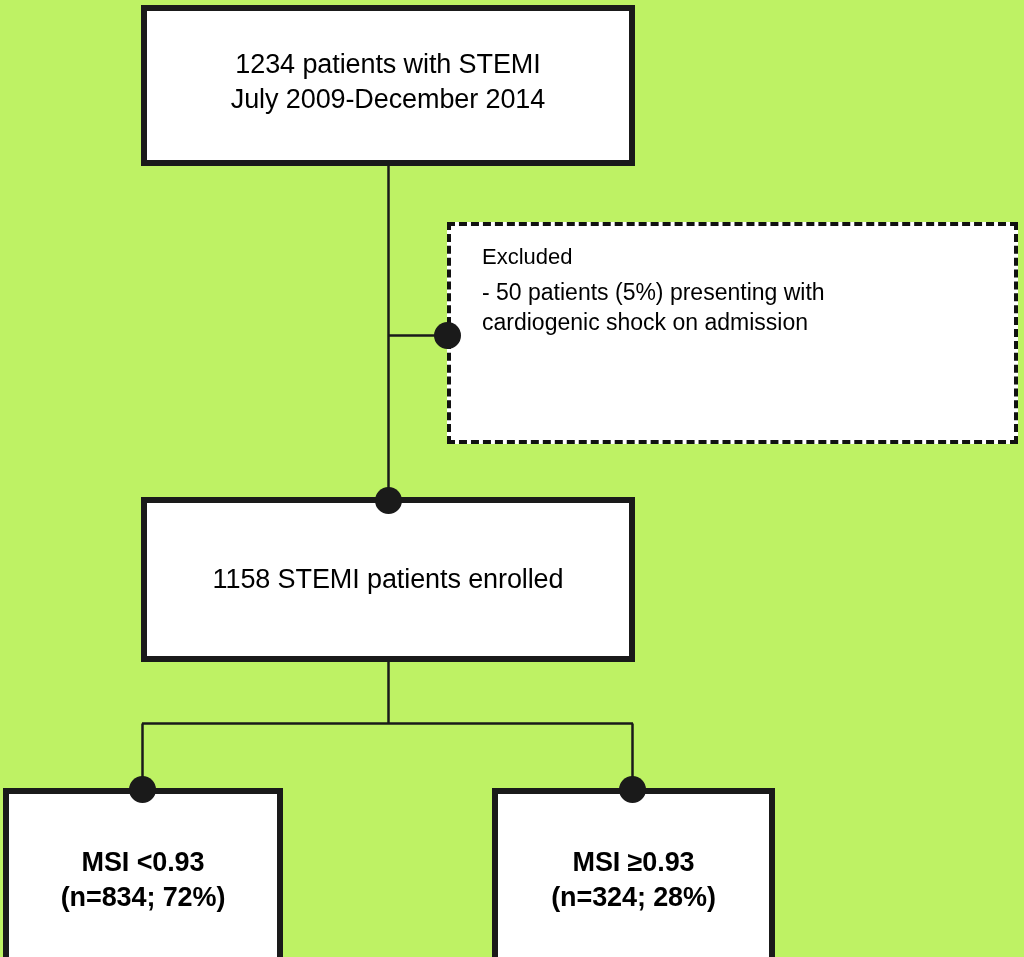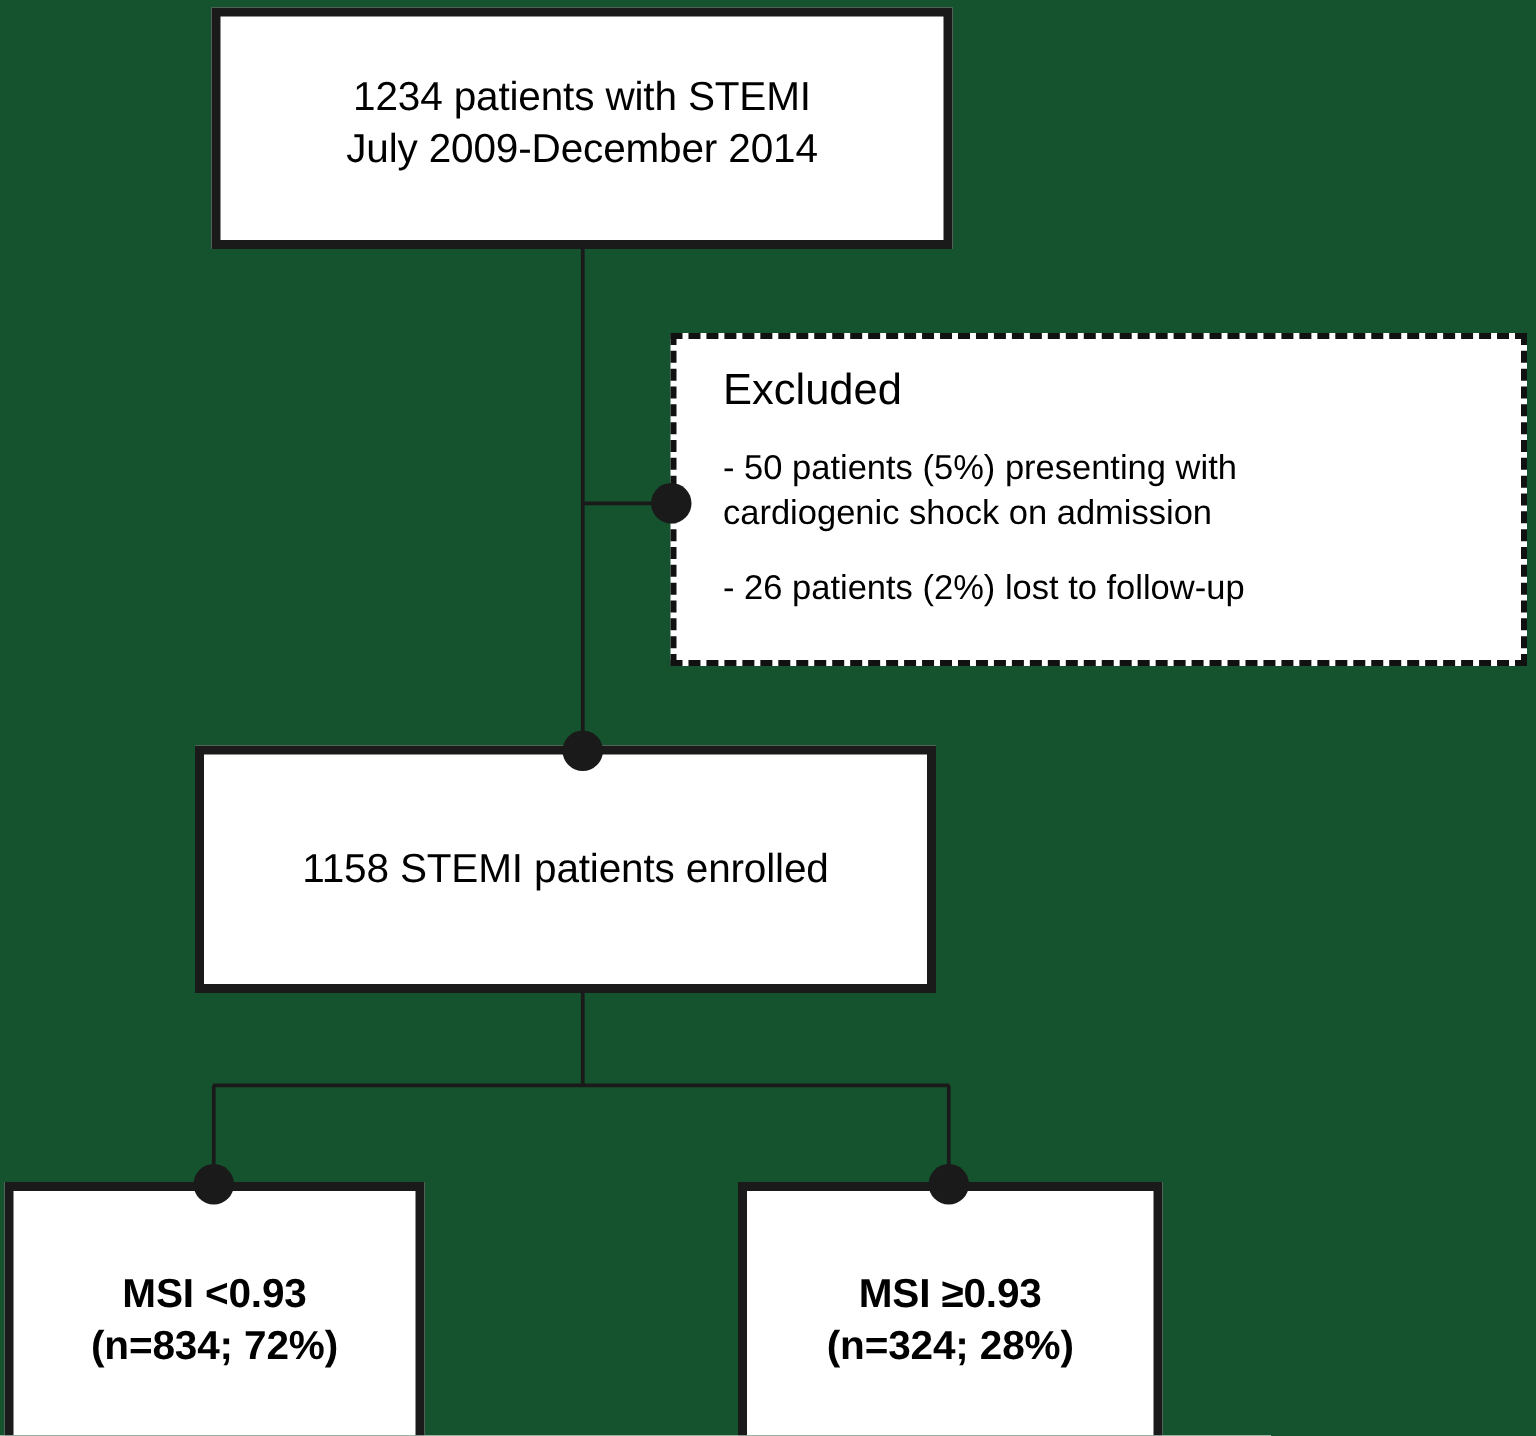--- a/index.html
+++ b/index.html
@@ -9,21 +9,21 @@
     background: #ffffff;
   }
   body {
     font-family: "Liberation Sans", sans-serif;
     color: #000000;
   }
   #canvas {
     position: relative;
     width: 1024px;
     height: 957px;
-    background: #14532d;
+    background: #bef264;
     overflow: hidden;
   }
 
   
   .connector-layer {
     position: absolute;
     left: 0;
     top: 0;
     width: 1024px;
     height: 957px;
@@ -51,21 +51,21 @@
     left: 141px;
     top: 5px;
     width: 494px;
     height: 161px;
   }
   #box-top .box-text {
     margin-top: -8px;
   }
 
   #box-enrolled {
-    left: 130px;
+    left: 141px;
     top: 497px;
     width: 494px;
     height: 165px;
     justify-content: center;
   }
 
   #box-msi-low {
     left: 3px;
     top: 788px;
     width: 280px;
@@ -89,23 +89,23 @@
     box-sizing: border-box;
     left: 447px;
     top: 222px;
     width: 571px;
     height: 222px;
     background: #ffffff;
     border: 4px dashed #111111;
     padding: 20px 0 0 31px;
   }
   #box-excluded .excl-title {
-    font-size: 29px;
+    font-size: 22px;
     line-height: 1.0;
-    margin-bottom: 22px;
+    margin-bottom: 10px;
   }
   #box-excluded .excl-item {
     font-size: 23px;
     line-height: 1.3;
     white-space: pre-line;
     margin-bottom: 20px;
   }
   #box-excluded .excl-item:last-child {
     margin-bottom: 0;
   }
@@ -145,21 +145,20 @@
 
   <div class="node-box" id="box-top">
     <div class="box-text">1234 patients with STEMI
 July 2009-December 2014</div>
   </div>
 
   <div id="box-excluded">
     <div class="excl-title">Excluded</div>
     <div class="excl-item">- 50 patients (5%) presenting with
   cardiogenic shock on admission</div>
-    <div class="excl-item">- 26 patients (2%) lost to follow-up</div>
   </div>
 
   <div class="node-box" id="box-enrolled">
     <div class="box-text">1158 STEMI patients enrolled</div>
   </div>
 
   <div class="node-box" id="box-msi-low">
     <div class="box-text">MSI &lt;0.93
 (n=834; 72%)</div>
   </div>

